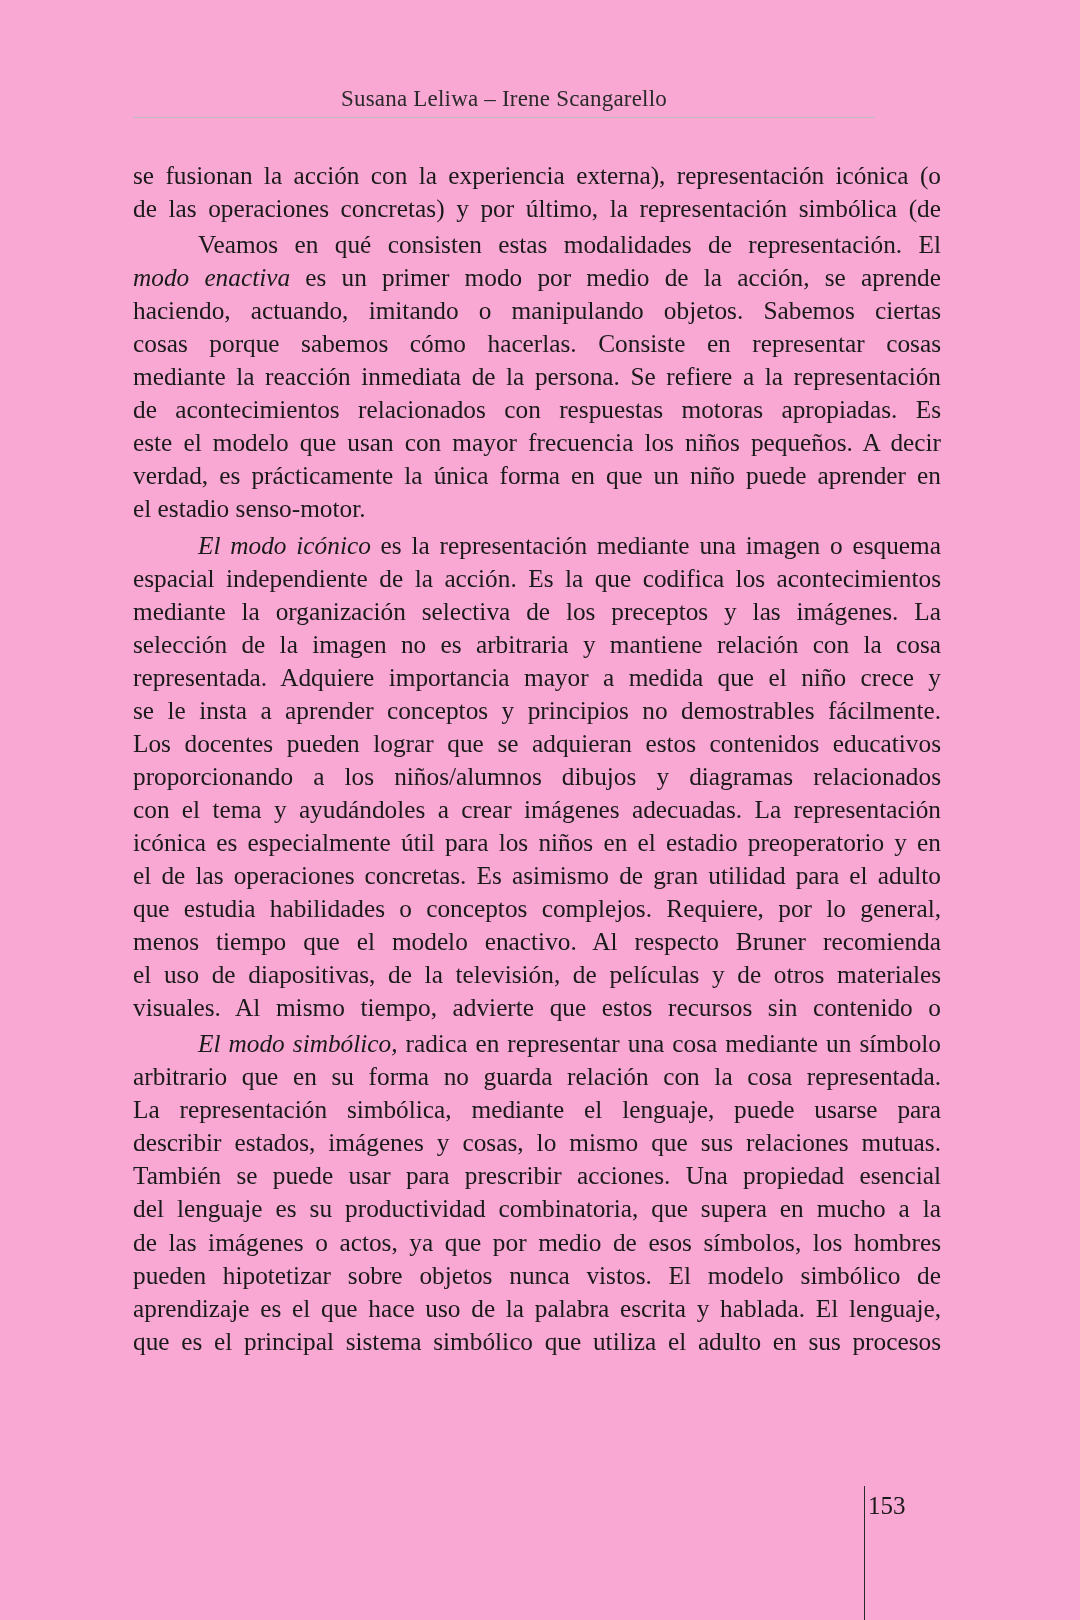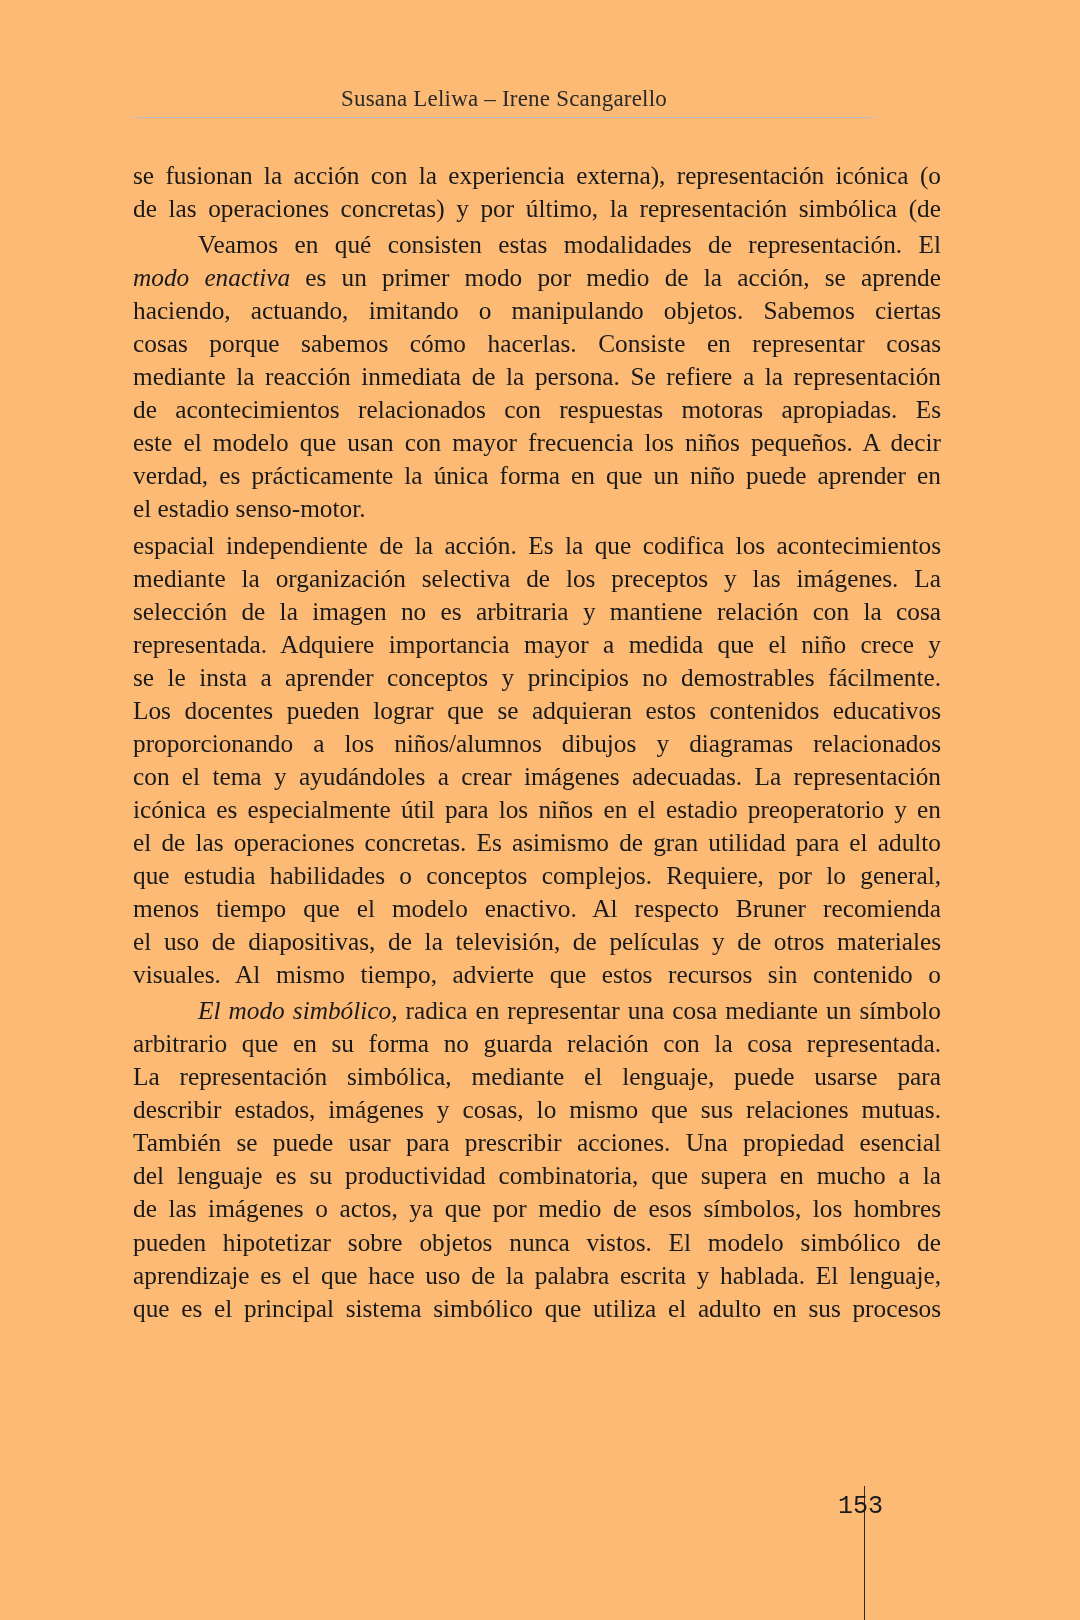--- a/index.html
+++ b/index.html
@@ -1,17 +1,17 @@
 <!DOCTYPE html>
 <html><head>
   <meta charset="utf-8">
   <style>
     html, body { margin: 0; padding: 0; background: #ffffff; }
     body { width: 1080px; height: 1620px; position: relative; overflow: hidden; }
-    .page { position: absolute; left: 0; top: 0; width: 1080px; height: 1620px; background: #fdba74; }
+    .page { position: absolute; left: 0; top: 0; width: 1080px; height: 1620px; background: #f9a8d4; }
     .running-head {
       position: absolute; left: 133px; top: 86px; width: 742px;
       text-align: center;
       font-family: "Liberation Serif", "DejaVu Serif", serif;
       font-size: 23px; color: #2a2a2a; letter-spacing: 0.2px;
     }
     .head-rule {
       position: absolute; left: 133px; top: 117px; width: 742px; height: 0;
       border-top: 1px solid #bcbcbc;
     }
@@ -26,22 +26,22 @@
     }
     .line.last { text-align-last: left; }
     .line.indent { padding-left: 65px; }
     .para-gap { height: 3px; }
     .it { font-style: italic; }
     .folio-rule {
       position: absolute; left: 864px; top: 1486px; width: 0; height: 134px;
       border-left: 1.5px solid #2a2a2a;
     }
     .folio {
-      position: absolute; left: 838px; top: 1492px;
-      font-family: Liberation Mono, monospace;
+      position: absolute; left: 868px; top: 1492px;
+      font-family: Liberation Serif, serif;
       font-size: 25px; color: #1a1a1a;
     }
   </style>
 </head>
 <body>
 
 <div class="page">
   <div class="running-head">Susana Leliwa – Irene Scangarello</div>
   <div class="head-rule"></div>
 
@@ -57,20 +57,21 @@
         <span class="line" style="white-space: normal;"><span>haciendo, actuando, imitando o manipulando objetos. Sabemos ciertas</span></span>
         <span class="line" style="white-space: normal;"><span>cosas porque sabemos cómo hacerlas. Consiste en representar cosas</span></span>
         <span class="line" style="white-space: normal;"><span>mediante la reacción inmediata de la persona. Se refiere a la representación</span></span>
         <span class="line" style="white-space: normal;"><span>de acontecimientos relacionados con respuestas motoras apropiadas. Es</span></span>
         <span class="line" style="white-space: normal;"><span>este el modelo que usan con mayor frecuencia los niños pequeños. A decir</span></span>
         <span class="line" style="white-space: normal;"><span>verdad, es prácticamente la única forma en que un niño puede aprender en</span></span>
         <span class="line last" style="white-space: normal;"><span>el estadio senso-motor.</span></span>
       </div>
       <div class="para-gap"></div>
       <div class="paragraph">
+        <span class="line indent" style="white-space: normal;"><span class="it">El modo icónico</span><span> es la representación mediante una imagen o esquema</span></span>
         <span class="line" style="white-space: normal;"><span>espacial independiente de la acción. Es la que codifica los acontecimientos</span></span>
         <span class="line" style="white-space: normal;"><span>mediante la organización selectiva de los preceptos y las imágenes. La</span></span>
         <span class="line" style="white-space: normal;"><span>selección de la imagen no es arbitraria y mantiene relación con la cosa</span></span>
         <span class="line" style="white-space: normal;"><span>representada. Adquiere importancia mayor a medida que el niño crece y</span></span>
         <span class="line" style="white-space: normal;"><span>se le insta a aprender conceptos y principios no demostrables fácilmente.</span></span>
         <span class="line" style="white-space: normal;"><span>Los docentes pueden lograr que se adquieran estos contenidos educativos</span></span>
         <span class="line" style="white-space: normal;"><span>proporcionando a los niños/alumnos dibujos y diagramas relacionados</span></span>
         <span class="line" style="white-space: normal;"><span>con el tema y ayudándoles a crear imágenes adecuadas. La representación</span></span>
         <span class="line" style="white-space: normal;"><span>icónica es especialmente útil para los niños en el estadio preoperatorio y en</span></span>
         <span class="line" style="white-space: normal;"><span>el de las operaciones concretas. Es asimismo de gran utilidad para el adulto</span></span>

